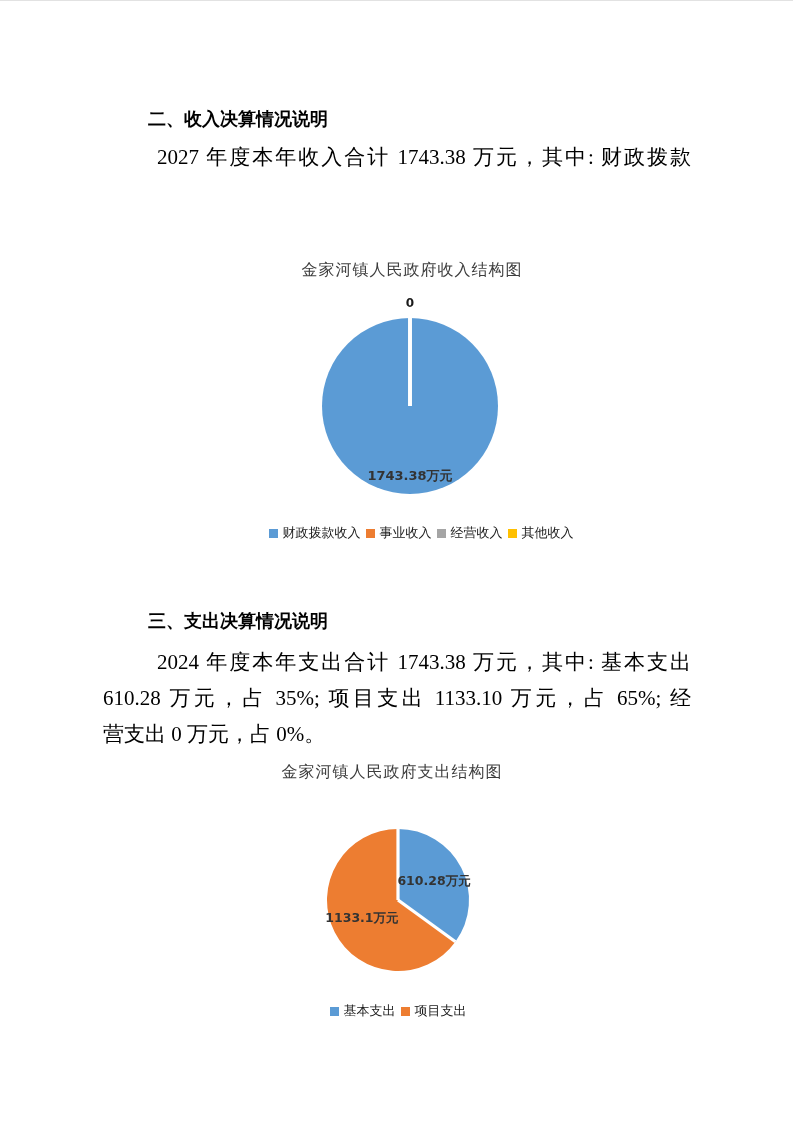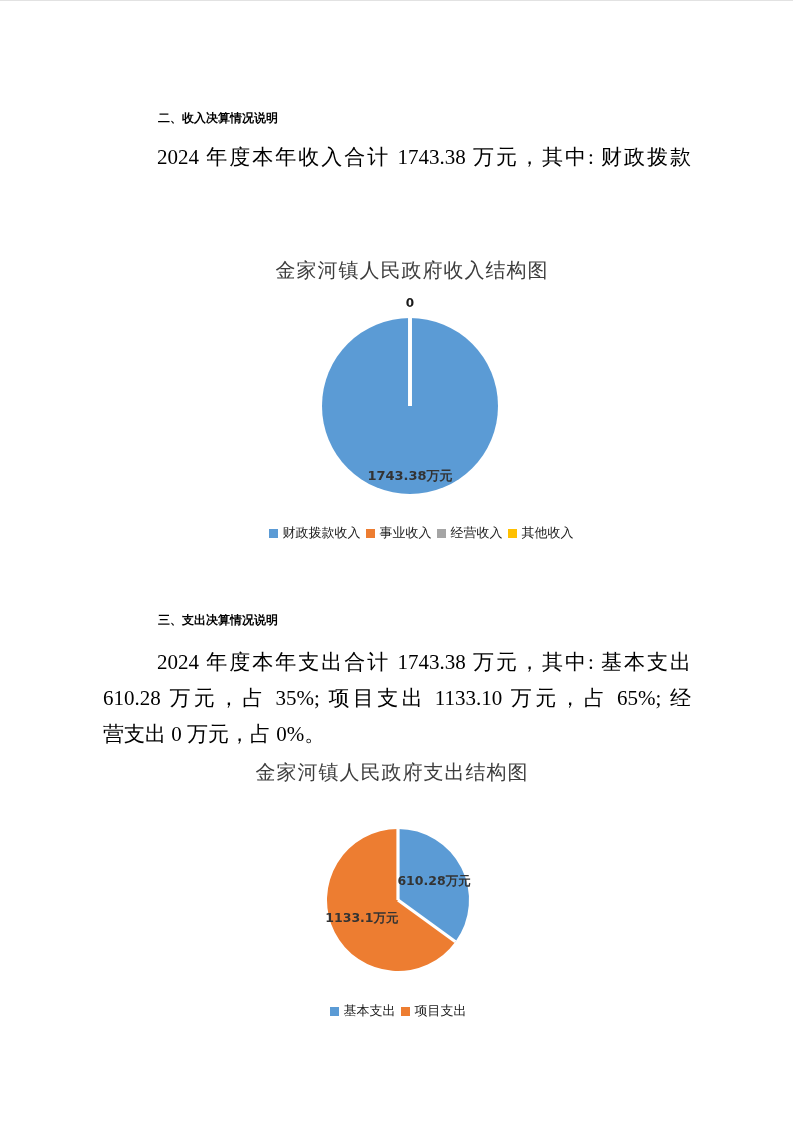--- a/index.html
+++ b/index.html
@@ -10,44 +10,44 @@
     font-family: "Liberation Serif", serif;
     color: #000;
     overflow: hidden;
   }
   .top-hairline {
     position: absolute; left: 0; top: 0;
     width: 793px; height: 1px;
     background: #e2e2e2;
   }
   .sec-heading {
-    position: absolute; left: 158px;
-    font-family: Liberation Mono, monospace;
+    position: absolute; left: 148px;
+    font-family: Liberation Serif, serif;
     font-weight: bold;
-    font-size: 12px; line-height: 26px;
+    font-size: 18px; line-height: 26px;
     color: #000;
     white-space: nowrap;
   }
   .para {
     position: absolute; left: 103px; width: 588px;
     font-size: 21px; line-height: 36px;
     color: #000;
   }
   .para .line { width: 100%; white-space: nowrap; }
   .para .line.fill {
     white-space: normal;
     text-align: justify;
     text-align-last: justify;
   }
   .para .line.indent { padding-left: 54px; }
   .chart-title {
     position: absolute;
     width: 580px;
     text-align: center;
-    font-size: 20px; line-height: 24px;
+    font-size: 16px; line-height: 24px;
     color: #3d3d3d;
     letter-spacing: 1px;
   }
   .pie-svg { position: absolute; }
   .pie-label {
     font-family: "DejaVu Sans", sans-serif;
     font-weight: bold;
     font-size: 13px;
     fill: #333333;
   }
@@ -81,21 +81,21 @@
   #expense-legend  { top: 1002px; left: 98px; }
 </style>
 </head>
 <body>
 
 <div class="top-hairline"></div>
 
 <h2 class="sec-heading" id="income-heading">二、收入决算情况说明</h2>
 
 <div class="para" id="income-para">
-  <div class="line fill indent">2024 年度本年收入合计 1743.38 万元，其中: 财政拨款</div>
+  <div class="line fill indent">2027 年度本年收入合计 1743.38 万元，其中: 财政拨款</div>
 </div>
 
 <div class="chart-title" id="income-chart-title">金家河镇人民政府收入结构图</div>
 
 <svg class="pie-svg" id="income-pie" width="220" height="220" data-chart="0">
     <circle cx="110" cy="110" r="88" fill="#5B9BD5"></circle>
     <line x1="110" y1="110" x2="110" y2="22" stroke="#ffffff" stroke-width="3.2"></line>
     <line x1="110" y1="110" x2="109.99999999999997" y2="22" stroke="#ffffff" stroke-width="3.2"></line>
     <line x1="110" y1="110" x2="109.99999999999997" y2="22" stroke="#ffffff" stroke-width="3.2"></line>
     <line x1="110" y1="110" x2="109.99999999999997" y2="22" stroke="#ffffff" stroke-width="3.2"></line>

